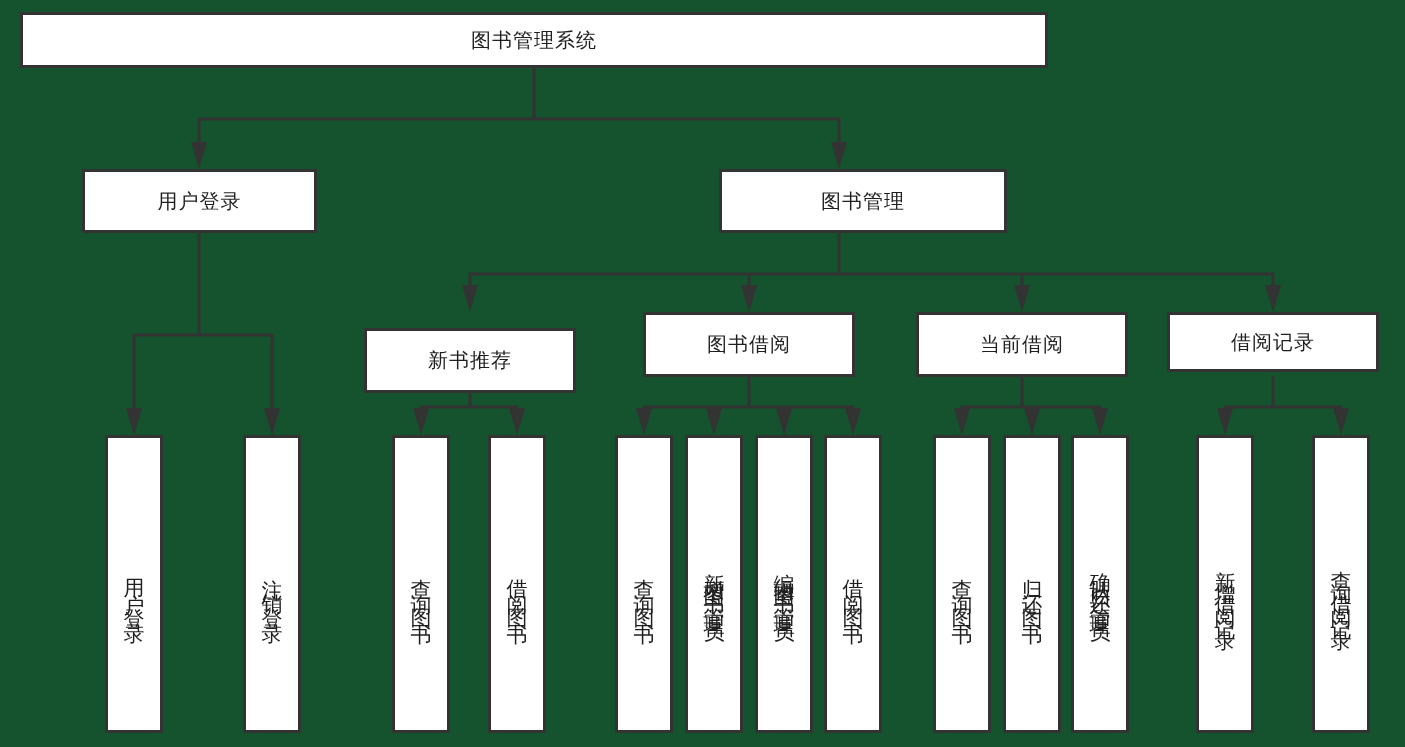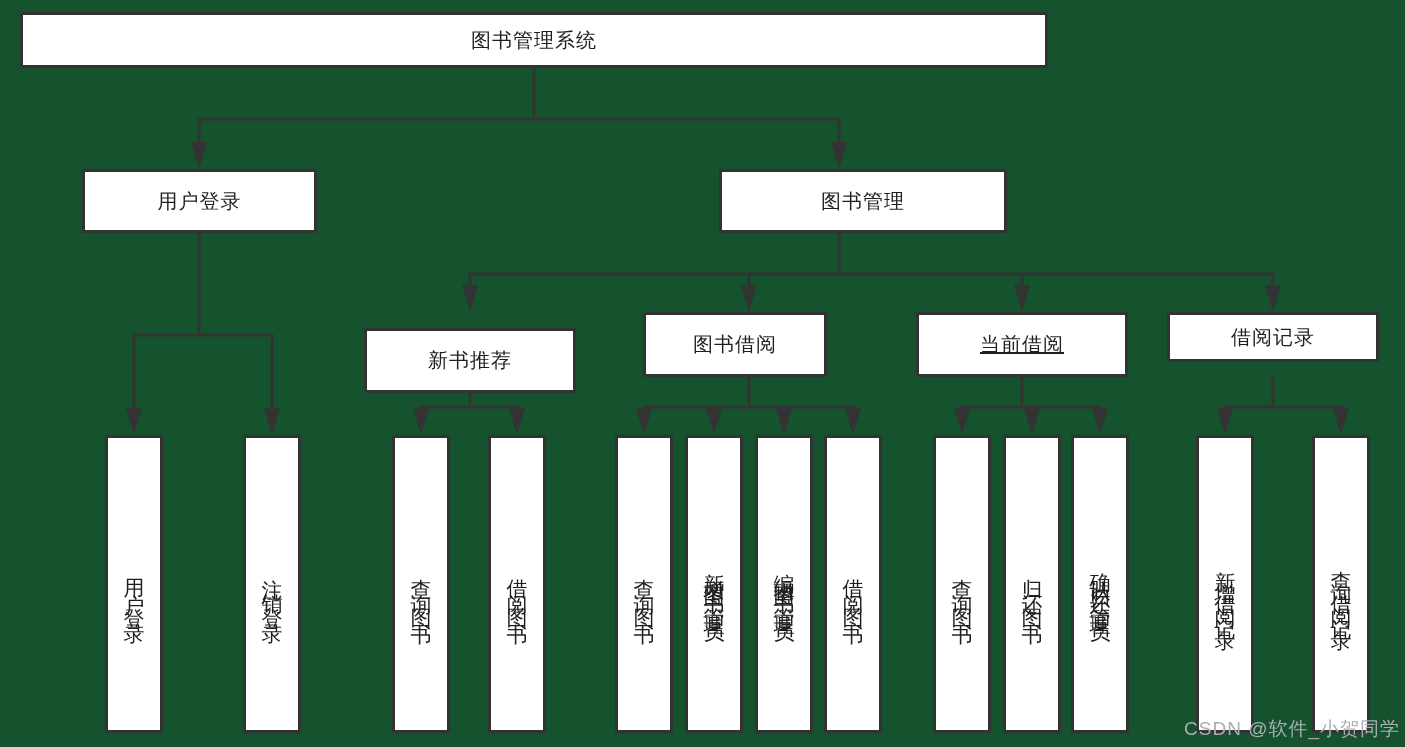--- a/index.html
+++ b/index.html
@@ -39,23 +39,23 @@
     white-space: nowrap;
   }
   .vtext.medium { letter-spacing: 12px; margin-bottom: -12px; }
   .vtext.dense  { letter-spacing: 7px;  margin-bottom: -7px; }
 
   
   .n-root      { left: 20px;   top: 12px;  width: 1028px; height: 56px; }
   .n-userlogin { left: 82px;   top: 169px; width: 235px;  height: 64px; }
   .n-bookmgmt  { left: 719px;  top: 169px; width: 288px;  height: 64px; }
   .n-l3-0 { left: 364px;  top: 328px; width: 212px; height: 65px; }
-  .n-l3-1 { left: 643px;  top: 312px; width: 184px; height: 65px; }
-  .n-l3-2 { left: 916px;  top: 312px; width: 212px; height: 65px; text-decoration: underline; }
-  .n-l3-3 { left: 1167px; top: 312px; width: 212px; height: 50px; }
+  .n-l3-1 { left: 643px;  top: 312px; width: 212px; height: 65px; }
+  .n-l3-2 { left: 916px;  top: 312px; width: 212px; height: 65px; }
+  .n-l3-3 { left: 1167px; top: 312px; width: 212px; height: 60px; }
   .n-leaf { top: 435px; width: 58px; height: 298px; }
   .n-lf0  { left: 105px;  }
   .n-lf1  { left: 243px;  }
   .n-lf2  { left: 392px;  }
   .n-lf3  { left: 488px;  }
   .n-lf4  { left: 615px;  }
   .n-lf5  { left: 685px;  }
   .n-lf6  { left: 755px;  }
   .n-lf7  { left: 824px;  }
   .n-lf8  { left: 933px;  }
@@ -162,15 +162,14 @@
   <div class="box leaf n-leaf n-lf10">
     <span class="vtext dense">确认归还（管理员）</span>
   </div>
   <div class="box leaf n-leaf n-lf11">
     <span class="vtext medium">新增借阅记录</span>
   </div>
   <div class="box leaf n-leaf n-lf12">
     <span class="vtext medium">查询借阅记录</span>
   </div>
 
-  <div class="watermark">CSDN @软件_小贺同学</div>
 
 </div>
 
 </body></html>

